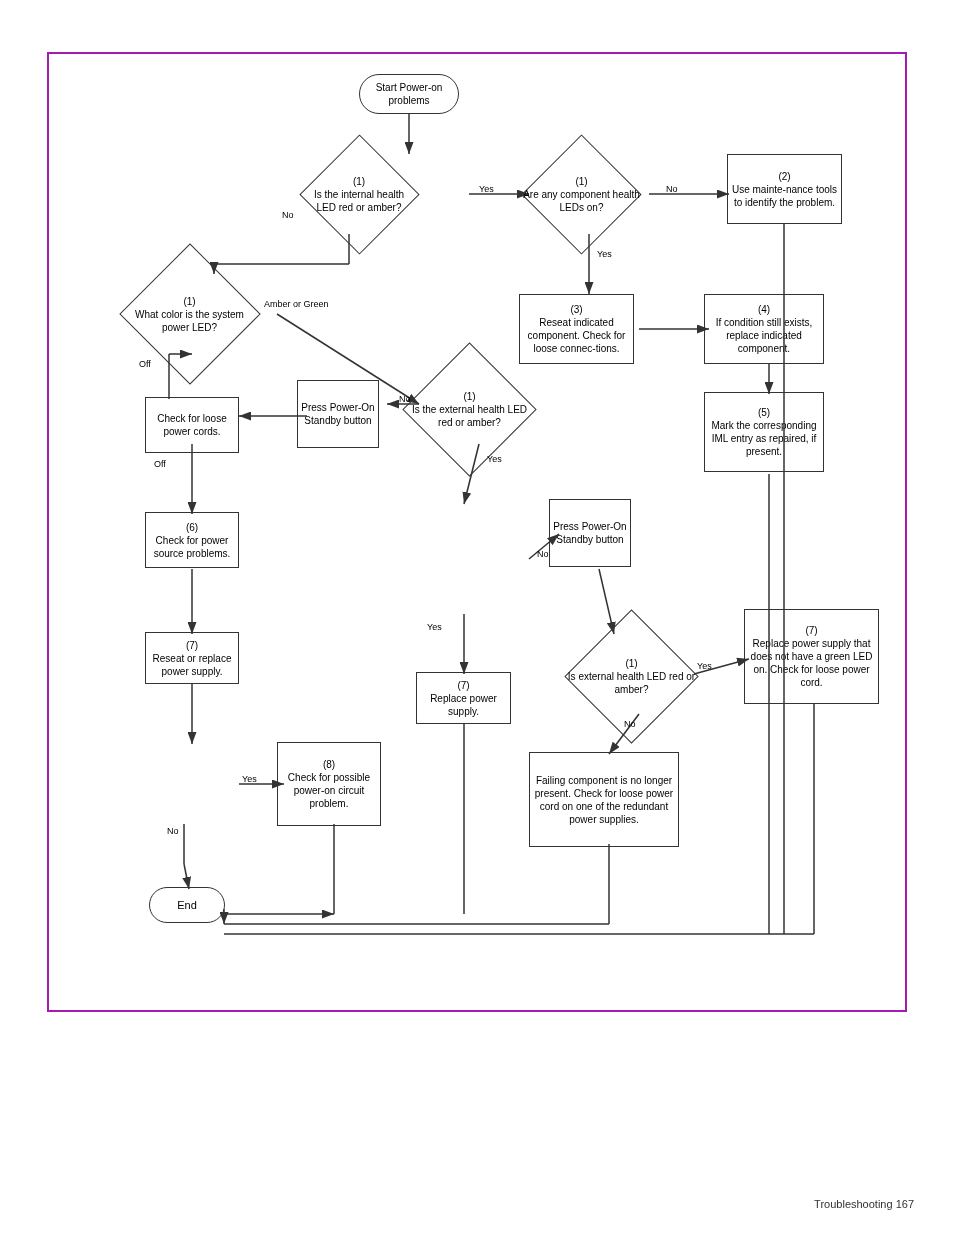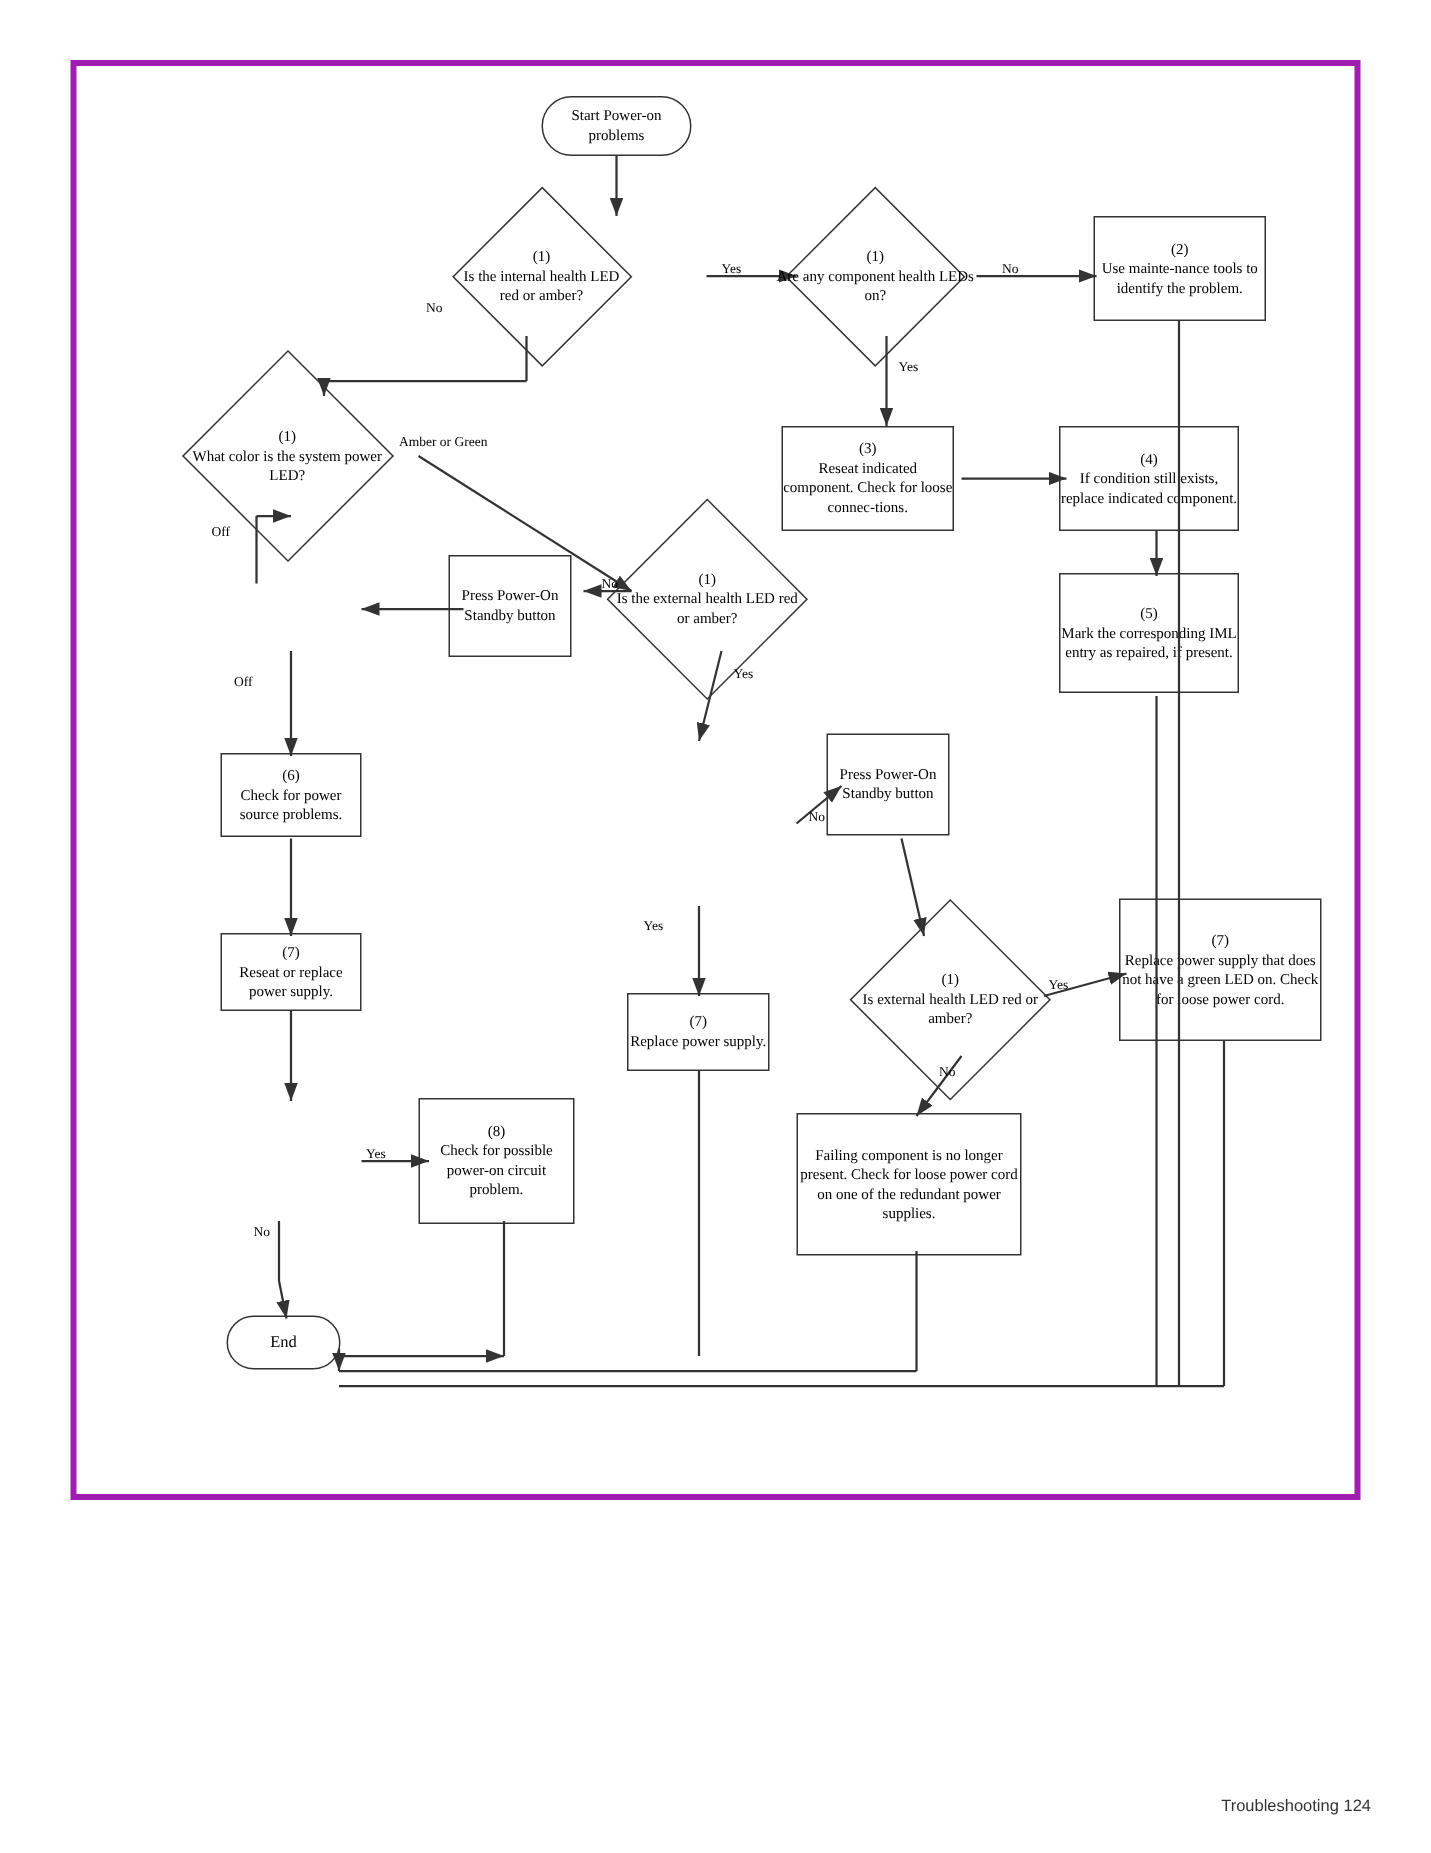--- a/index.html
+++ b/index.html
@@ -14,23 +14,22 @@
     .page {
       width: 954px;
       min-height: 1235px;
       padding: 20px;
       position: relative;
     }
     .flowchart-container {
       position: relative;
       width: 860px;
       height: 960px;
-      margin: 20px auto;
-      border: 4px solid #a21caf;
-      font-family: Liberation Serif, serif;
+      margin: 32px auto;
+      border: 2px solid #a21caf;
     }
     
     .shape {
       position: absolute;
       display: flex;
       align-items: center;
       justify-content: center;
       text-align: center;
       font-size: 10px;
       line-height: 1.3;
@@ -213,20 +212,23 @@
       <div class="diamond" style="width:95px; height:95px;"></div>
       <div class="diamond-text" style="width:130px;">
         <span>(1)<br>Is the external health LED red or amber?</span>
       </div>
     </div>
 
     <div class="shape rect" style="left:655px; top:338px; width:120px; height:80px; font-size:10px;">
       <span>(5)<br>Mark the corresponding IML entry as repaired, if present.</span>
     </div>
 
+    <div class="shape rect" style="left:96px; top:343px; width:94px; height:56px; font-size:10px;">
+      <span>Check for loose power cords.</span>
+    </div>
 
 
     <div class="shape rect" style="left:500px; top:445px; width:82px; height:68px; font-size:10px;">
       <span>Press Power-On Standby button</span>
     </div>
 
     <div class="shape rect" style="left:96px; top:458px; width:94px; height:56px; font-size:10px;">
       <span>(6)<br>Check for power source problems.</span>
     </div>
 
@@ -274,16 +276,16 @@
     <div class="label-text" style="left:488px; top:495px;">No</div>
     <div class="label-text" style="left:378px; top:568px;">Yes</div>
     <div class="label-text" style="left:648px; top:607px;">Yes</div>
     <div class="label-text" style="left:575px; top:665px;">No</div>
     <div class="label-text" style="left:193px; top:720px;">Yes</div>
     <div class="label-text" style="left:118px; top:772px;">No</div>
 
   </div>
 
   <div class="page-footer">
-    <span>Troubleshooting   124</span>
+    <span>Troubleshooting   167</span>
   </div>
 
 </div>
 
 </body></html>

